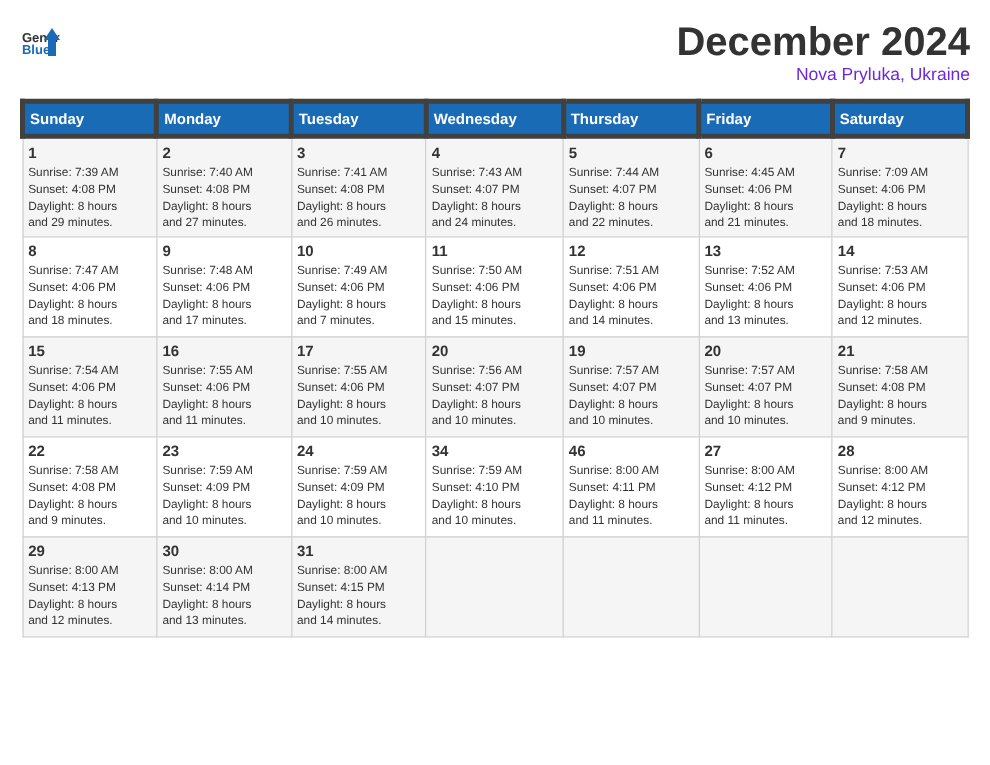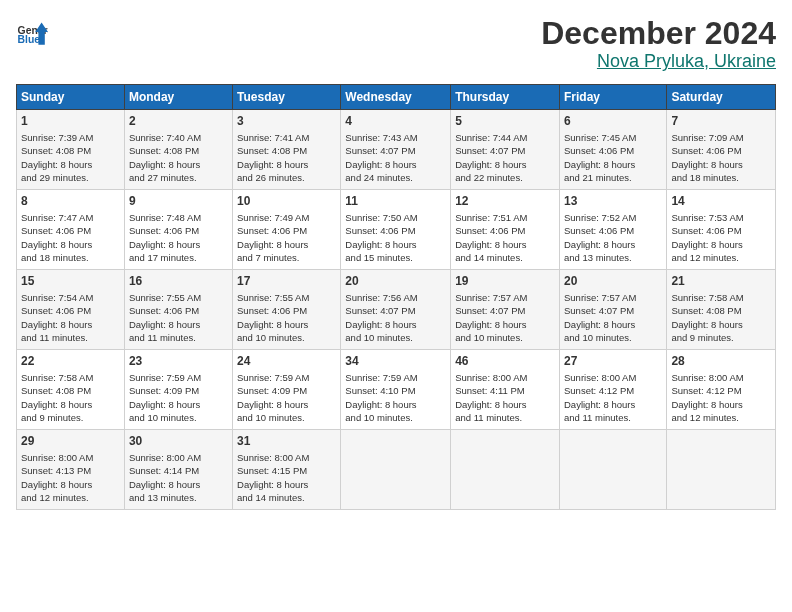--- a/index.html
+++ b/index.html
@@ -33,37 +33,36 @@
       text-align: right;
       margin-left: 12px;
     }
     .month-title {
       font-size: 32px;
       font-weight: bold;
       color: #333;
       line-height: 1.1;
     }
     .subtitle {
-      font-size: 18px;
-      color: #0f766e;
-      text-decoration: underline;
+      font-size: 14px;
+      color: #6d28d9;
     }
     table {
       width: 100%;
       border-collapse: collapse;
       font-size: 10px;
     }
     thead tr th {
       background: #1a6bb5;
       color: #fff;
       padding: 5px 4px;
       text-align: left;
       font-size: 12px;
       font-weight: bold;
-      border: 1px solid #404040;
+      border: 4px solid #404040;
     }
     tbody tr td {
       border: 1px solid #d0d0d0;
       vertical-align: top;
       padding: 3px 4px;
       width: 113px;
       height: 80px;
       background: #fff;
       color: #333;
       font-size: 9.5px;
@@ -147,21 +146,21 @@
           </td>
           <td>
             <span class="day-num">5</span>
             <div>Sunrise: 7:44 AM</div>
             <div>Sunset: 4:07 PM</div>
             <div>Daylight: 8 hours</div>
             <div>and 22 minutes.</div>
           </td>
           <td>
             <span class="day-num">6</span>
-            <div>Sunrise: 7:45 AM</div>
+            <div>Sunrise: 4:45 AM</div>
             <div>Sunset: 4:06 PM</div>
             <div>Daylight: 8 hours</div>
             <div>and 21 minutes.</div>
           </td>
           <td>
             <span class="day-num">7</span>
             <div>Sunrise: 7:09 AM</div>
             <div>Sunset: 4:06 PM</div>
             <div>Daylight: 8 hours</div>
             <div>and 18 minutes.</div>

